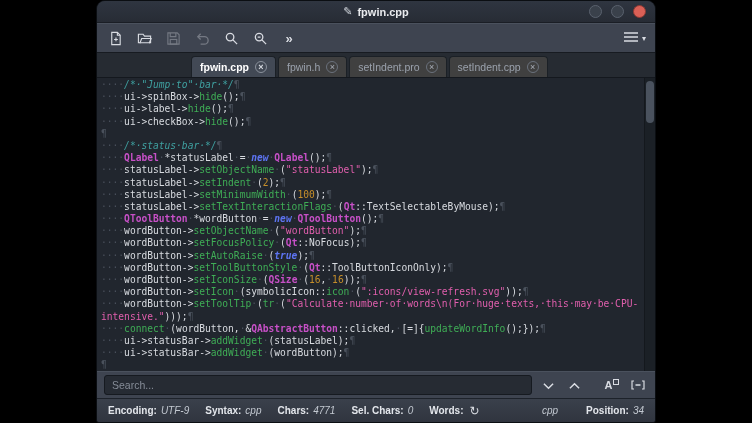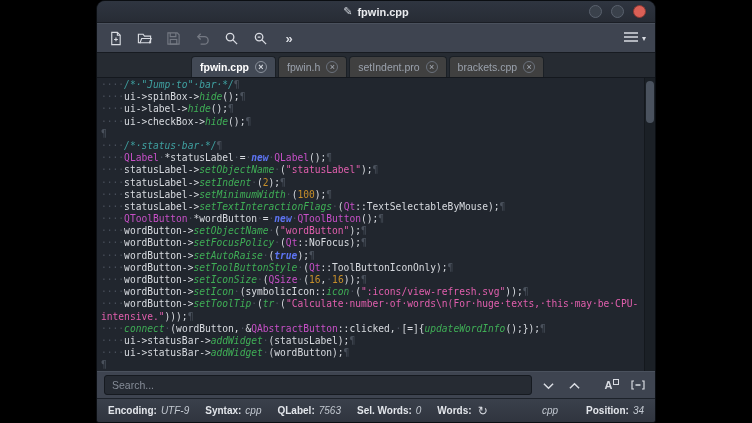--- a/index.html
+++ b/index.html
@@ -41,22 +41,22 @@
                border:1px solid #6a717c; border-radius:50%; color:#aab0ba; cursor:pointer; }
   .tab.active .tab-close { color:#d8dce2; border-color:#8a919c; }
 
   
   .editor { flex:1 1 auto; background:#21262e; display:flex; overflow:hidden; }
   .code { flex:1; padding:1px 2px 0 4px; font-family:"DejaVu Sans Mono", monospace;
           font-size:9.6px; line-height:12.2px; white-space:pre; overflow:hidden; cursor:text; }
   .line { height:12.2px; }
   .ws   { color:#4a515c; }
   .com  { color:#3fa0a0; font-style:italic; }
-  .fn   { color:#3fae56; font-style:italic; }
-  .type { color:#c750c7; font-weight:normal;margin-top:32px; }
+  .fn   { color:#3fae56; }
+  .type { color:#c750c7; font-weight:bold;margin-top:32px; }
   .kw   { color:#5d74f2; font-weight:bold;font-style:italic; }
   .str  { color:#e25fae; }
   .num  { color:#c58e2a; }
   .def  { color:#d8dbe0; }
   .scrollbar { flex:0 0 11px; background:#1b2026; border-left:1px solid #14181d; position:relative; cursor:pointer; }
   .thumb { position:absolute; top:3px; left:1px; width:8px; height:42px; background:#4a525e; border-radius:4px; cursor:grab; }
 
   
   .searchbar { height:27px; flex:0 0 27px; background:#3e4450; border-top:1px solid #4a515d;
                display:flex; align-items:center; padding:0 7px; gap:6px; }
@@ -167,21 +167,21 @@
           </div>
           <div class="tab">
             <span>fpwin.h</span>
             <span class="tab-close">×</span>
           </div>
           <div class="tab">
             <span>setIndent.pro</span>
             <span class="tab-close">×</span>
           </div>
           <div class="tab">
-            <span>brackets.cpp</span>
+            <span>setIndent.cpp</span>
             <span class="tab-close">×</span>
           </div>
         </div>
     </div>
 
     <div class="editor">
       <div class="code" id="code"><div class="line"><span class="ws">····</span><span class="com">/*·"Jump·to"·bar·*/</span><span class="ws">¶</span></div><div class="line"><span class="ws">····</span><span class="def">ui-&gt;spinBox-&gt;</span><span class="fn">hide</span><span class="def">();</span><span class="ws">¶</span></div><div class="line"><span class="ws">····</span><span class="def">ui-&gt;label-&gt;</span><span class="fn">hide</span><span class="def">();</span><span class="ws">¶</span></div><div class="line"><span class="ws">····</span><span class="def">ui-&gt;checkBox-&gt;</span><span class="fn">hide</span><span class="def">();</span><span class="ws">¶</span></div><div class="line"><span class="ws">¶</span></div><div class="line"><span class="ws">····</span><span class="com">/*·status·bar·*/</span><span class="ws">¶</span></div><div class="line"><span class="ws">····</span><span class="type">QLabel</span><span class="ws">·</span><span class="def">*statusLabel</span><span class="ws">·</span><span class="def">=</span><span class="ws">·</span><span class="kw">new</span><span class="ws">·</span><span class="type">QLabel</span><span class="def">();</span><span class="ws">¶</span></div><div class="line"><span class="ws">····</span><span class="def">statusLabel-&gt;</span><span class="fn">setObjectName</span><span class="ws">·</span><span class="def">(</span><span class="str">"statusLabel"</span><span class="def">);</span><span class="ws">¶</span></div><div class="line"><span class="ws">····</span><span class="def">statusLabel-&gt;</span><span class="fn">setIndent</span><span class="ws">·</span><span class="def">(</span><span class="num">2</span><span class="def">);</span><span class="ws">¶</span></div><div class="line"><span class="ws">····</span><span class="def">statusLabel-&gt;</span><span class="fn">setMinimumWidth</span><span class="ws">·</span><span class="def">(</span><span class="num">100</span><span class="def">);</span><span class="ws">¶</span></div><div class="line"><span class="ws">····</span><span class="def">statusLabel-&gt;</span><span class="fn">setTextInteractionFlags</span><span class="ws">·</span><span class="def">(</span><span class="type">Qt</span><span class="def">::TextSelectableByMouse);</span><span class="ws">¶</span></div><div class="line"><span class="ws">····</span><span class="type">QToolButton</span><span class="ws">·</span><span class="def">*wordButton</span><span class="ws">·</span><span class="def">=</span><span class="ws">·</span><span class="kw">new</span><span class="ws">·</span><span class="type">QToolButton</span><span class="def">();</span><span class="ws">¶</span></div><div class="line"><span class="ws">····</span><span class="def">wordButton-&gt;</span><span class="fn">setObjectName</span><span class="ws">·</span><span class="def">(</span><span class="str">"wordButton"</span><span class="def">);</span><span class="ws">¶</span></div><div class="line"><span class="ws">····</span><span class="def">wordButton-&gt;</span><span class="fn">setFocusPolicy</span><span class="ws">·</span><span class="def">(</span><span class="type">Qt</span><span class="def">::NoFocus);</span><span class="ws">¶</span></div><div class="line"><span class="ws">····</span><span class="def">wordButton-&gt;</span><span class="fn">setAutoRaise</span><span class="ws">·</span><span class="def">(</span><span class="kw">true</span><span class="def">);</span><span class="ws">¶</span></div><div class="line"><span class="ws">····</span><span class="def">wordButton-&gt;</span><span class="fn">setToolButtonStyle</span><span class="ws">·</span><span class="def">(</span><span class="type">Qt</span><span class="def">::ToolButtonIconOnly);</span><span class="ws">¶</span></div><div class="line"><span class="ws">····</span><span class="def">wordButton-&gt;</span><span class="fn">setIconSize</span><span class="ws">·</span><span class="def">(</span><span class="type">QSize</span><span class="ws">·</span><span class="def">(</span><span class="num">16</span><span class="def">,</span><span class="ws">·</span><span class="num">16</span><span class="def">));</span><span class="ws">¶</span></div><div class="line"><span class="ws">····</span><span class="def">wordButton-&gt;</span><span class="fn">setIcon</span><span class="ws">·</span><span class="def">(symbolicIcon::</span><span class="fn">icon</span><span class="ws">·</span><span class="def">(</span><span class="str">":icons/view-refresh.svg"</span><span class="def">));</span><span class="ws">¶</span></div><div class="line"><span class="ws">····</span><span class="def">wordButton-&gt;</span><span class="fn">setToolTip</span><span class="ws">·</span><span class="def">(</span><span class="fn">tr</span><span class="ws">·</span><span class="def">(</span><span class="str">"Calculate·number·of·words\n(For·huge·texts,·this·may·be·CPU-</span></div><div class="line"><span class="str">intensive."</span><span class="def">)));</span><span class="ws">¶</span></div><div class="line"><span class="ws">····</span><span class="fn">connect</span><span class="ws">·</span><span class="def">(wordButton,</span><span class="ws">·</span><span class="def">&amp;</span><span class="type">QAbstractButton</span><span class="def">::clicked,</span><span class="ws">·</span><span class="def">[=]{</span><span class="fn">updateWordInfo</span><span class="def">();});</span><span class="ws">¶</span></div><div class="line"><span class="ws">····</span><span class="def">ui-&gt;statusBar-&gt;</span><span class="fn">addWidget</span><span class="ws">·</span><span class="def">(statusLabel);</span><span class="ws">¶</span></div><div class="line"><span class="ws">····</span><span class="def">ui-&gt;statusBar-&gt;</span><span class="fn">addWidget</span><span class="ws">·</span><span class="def">(wordButton);</span><span class="ws">¶</span></div><div class="line"><span class="ws">¶</span></div></div>
       <div class="scrollbar">
         <div class="thumb"></div>
       </div>
@@ -223,25 +223,25 @@
       <span id="status-items" style="display:flex;gap:16px;align-items:center;">
           <span class="sitem">
             <span class="slabel">Encoding:</span>
             <span class="svalue">UTF-9</span>
           </span>
           <span class="sitem">
             <span class="slabel">Syntax:</span>
             <span class="svalue">cpp</span>
           </span>
           <span class="sitem">
-            <span class="slabel">QLabel:</span>
-            <span class="svalue">7563</span>
-          </span>
-          <span class="sitem">
-            <span class="slabel">Sel. Words:</span>
+            <span class="slabel">Chars:</span>
+            <span class="svalue">4771</span>
+          </span>
+          <span class="sitem">
+            <span class="slabel">Sel. Chars:</span>
             <span class="svalue">0</span>
           </span>
           <span class="sitem">
             <span class="slabel">Words:</span>
             <span class="refresh-btn">↻</span>
           </span>
         </span>
       <span class="sright">
         <span class="svalue">cpp</span>
         <span class="sitem">

